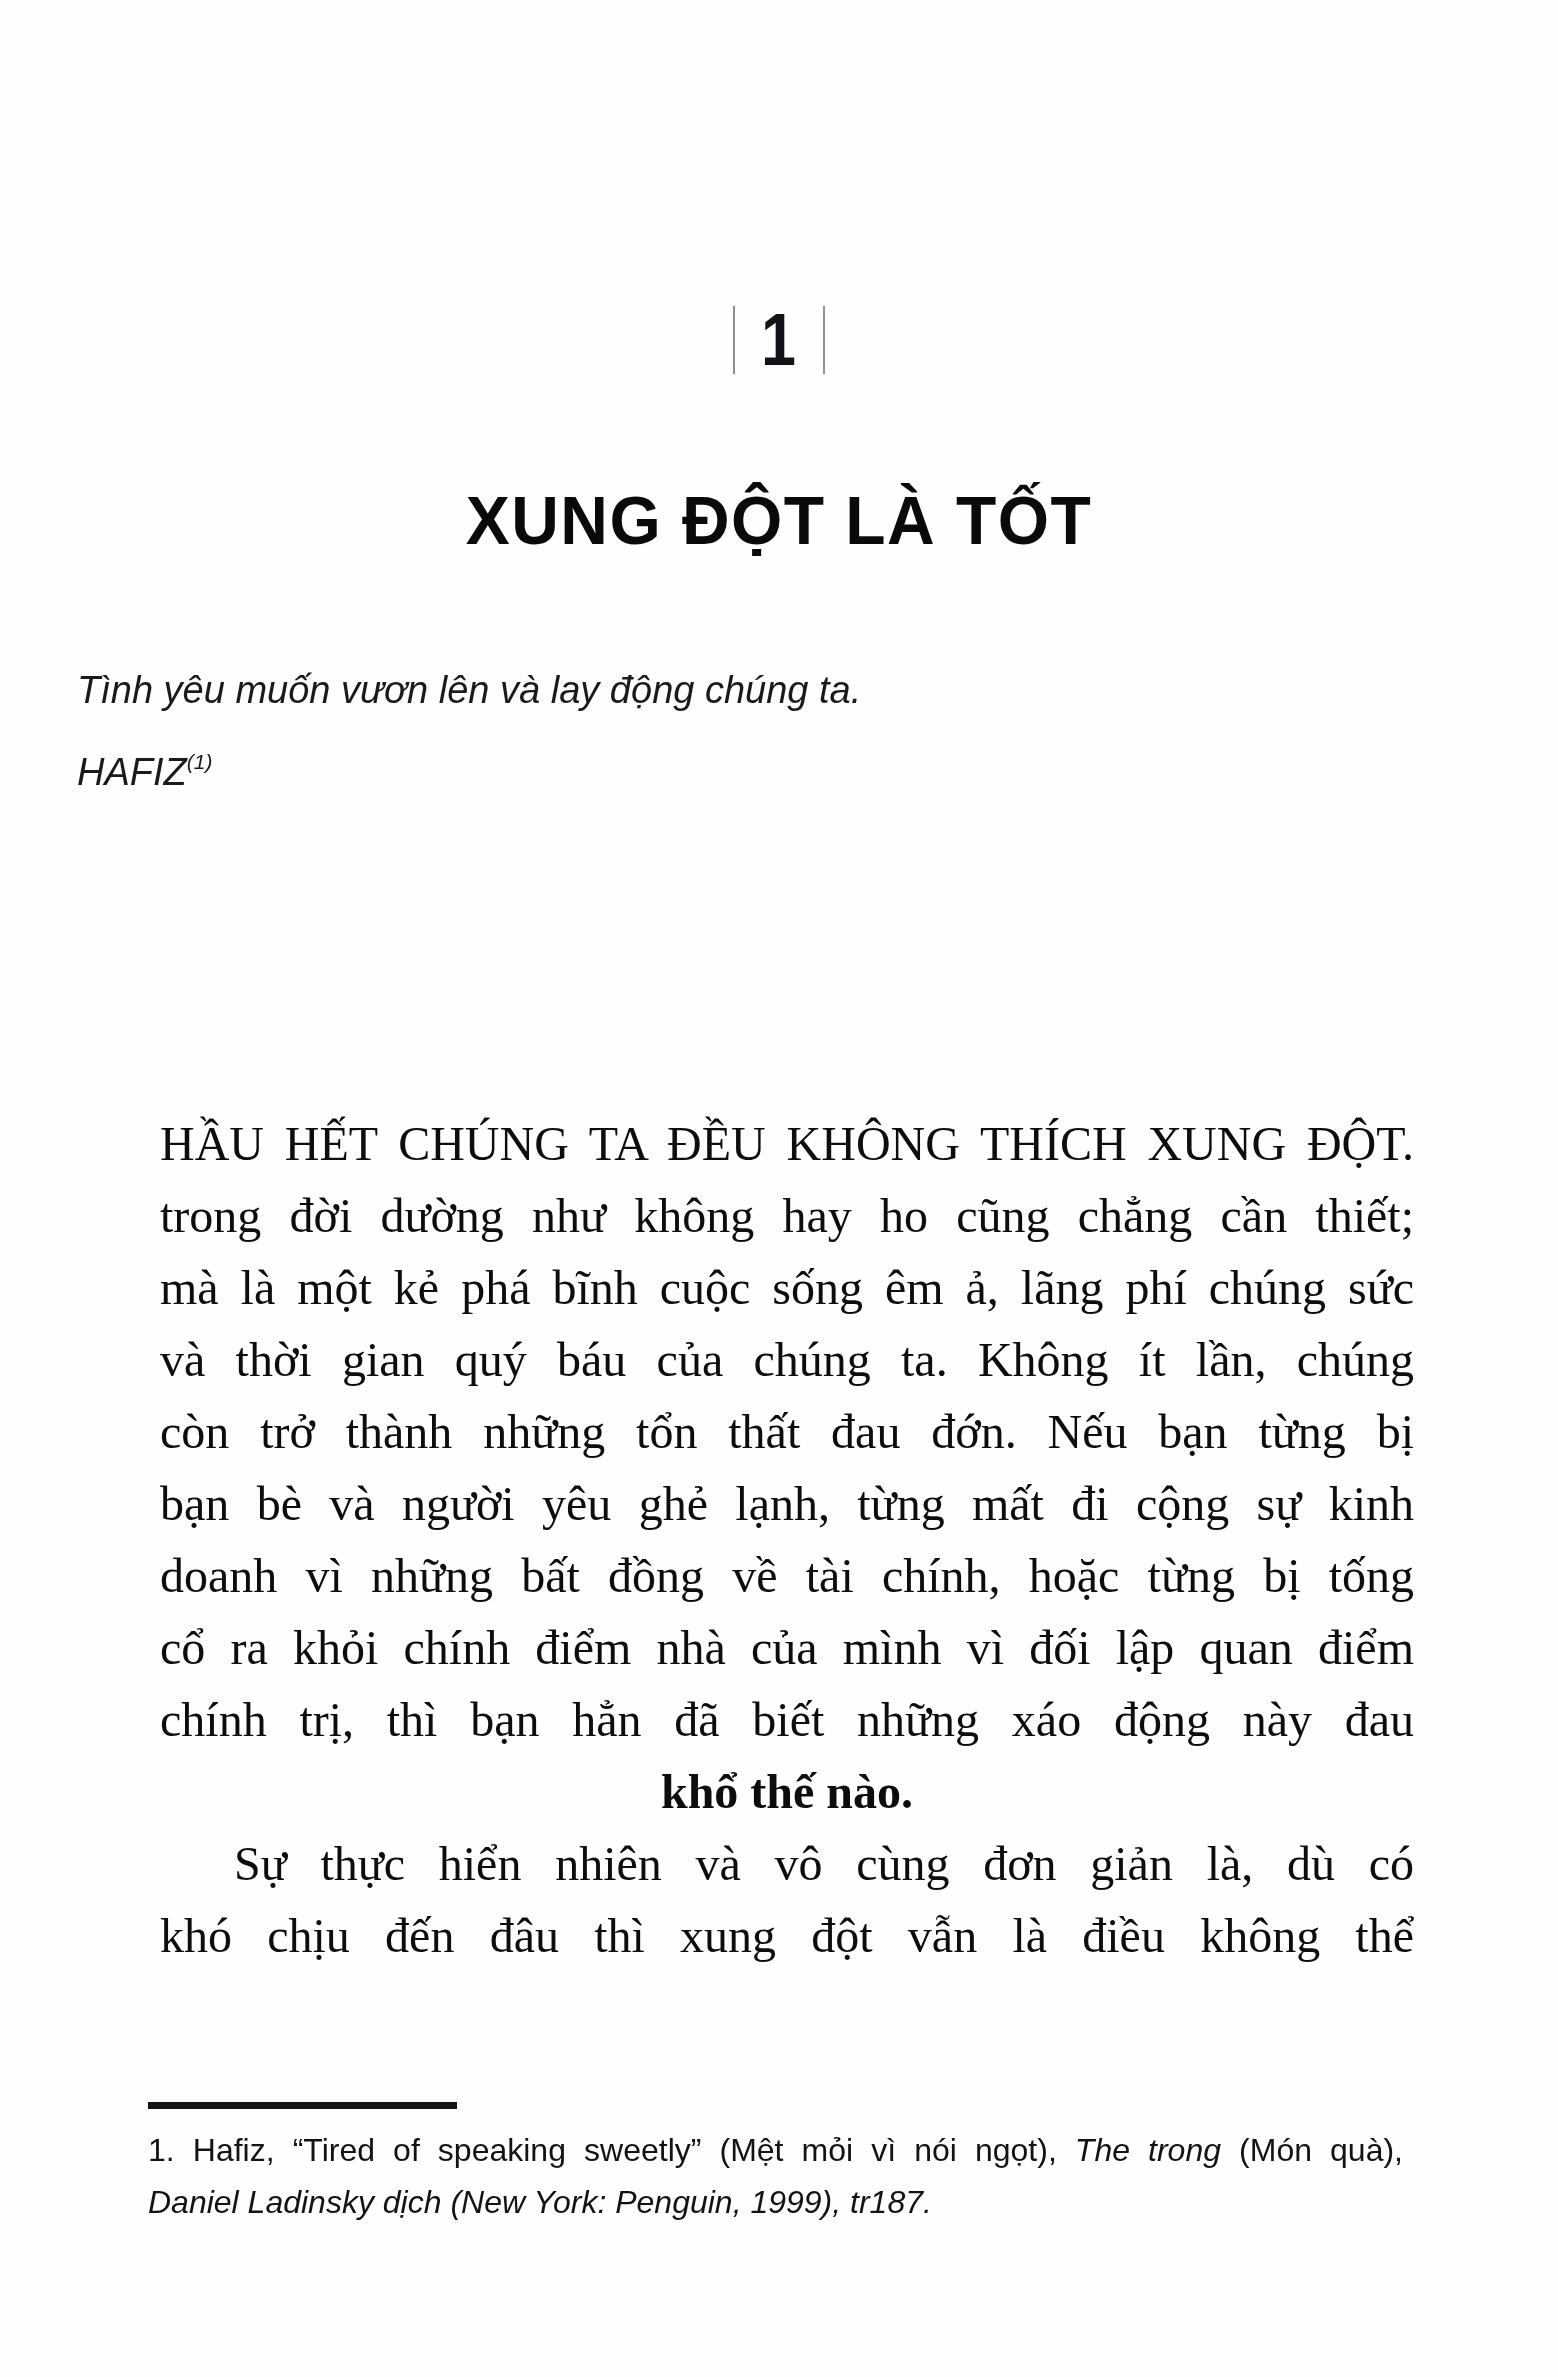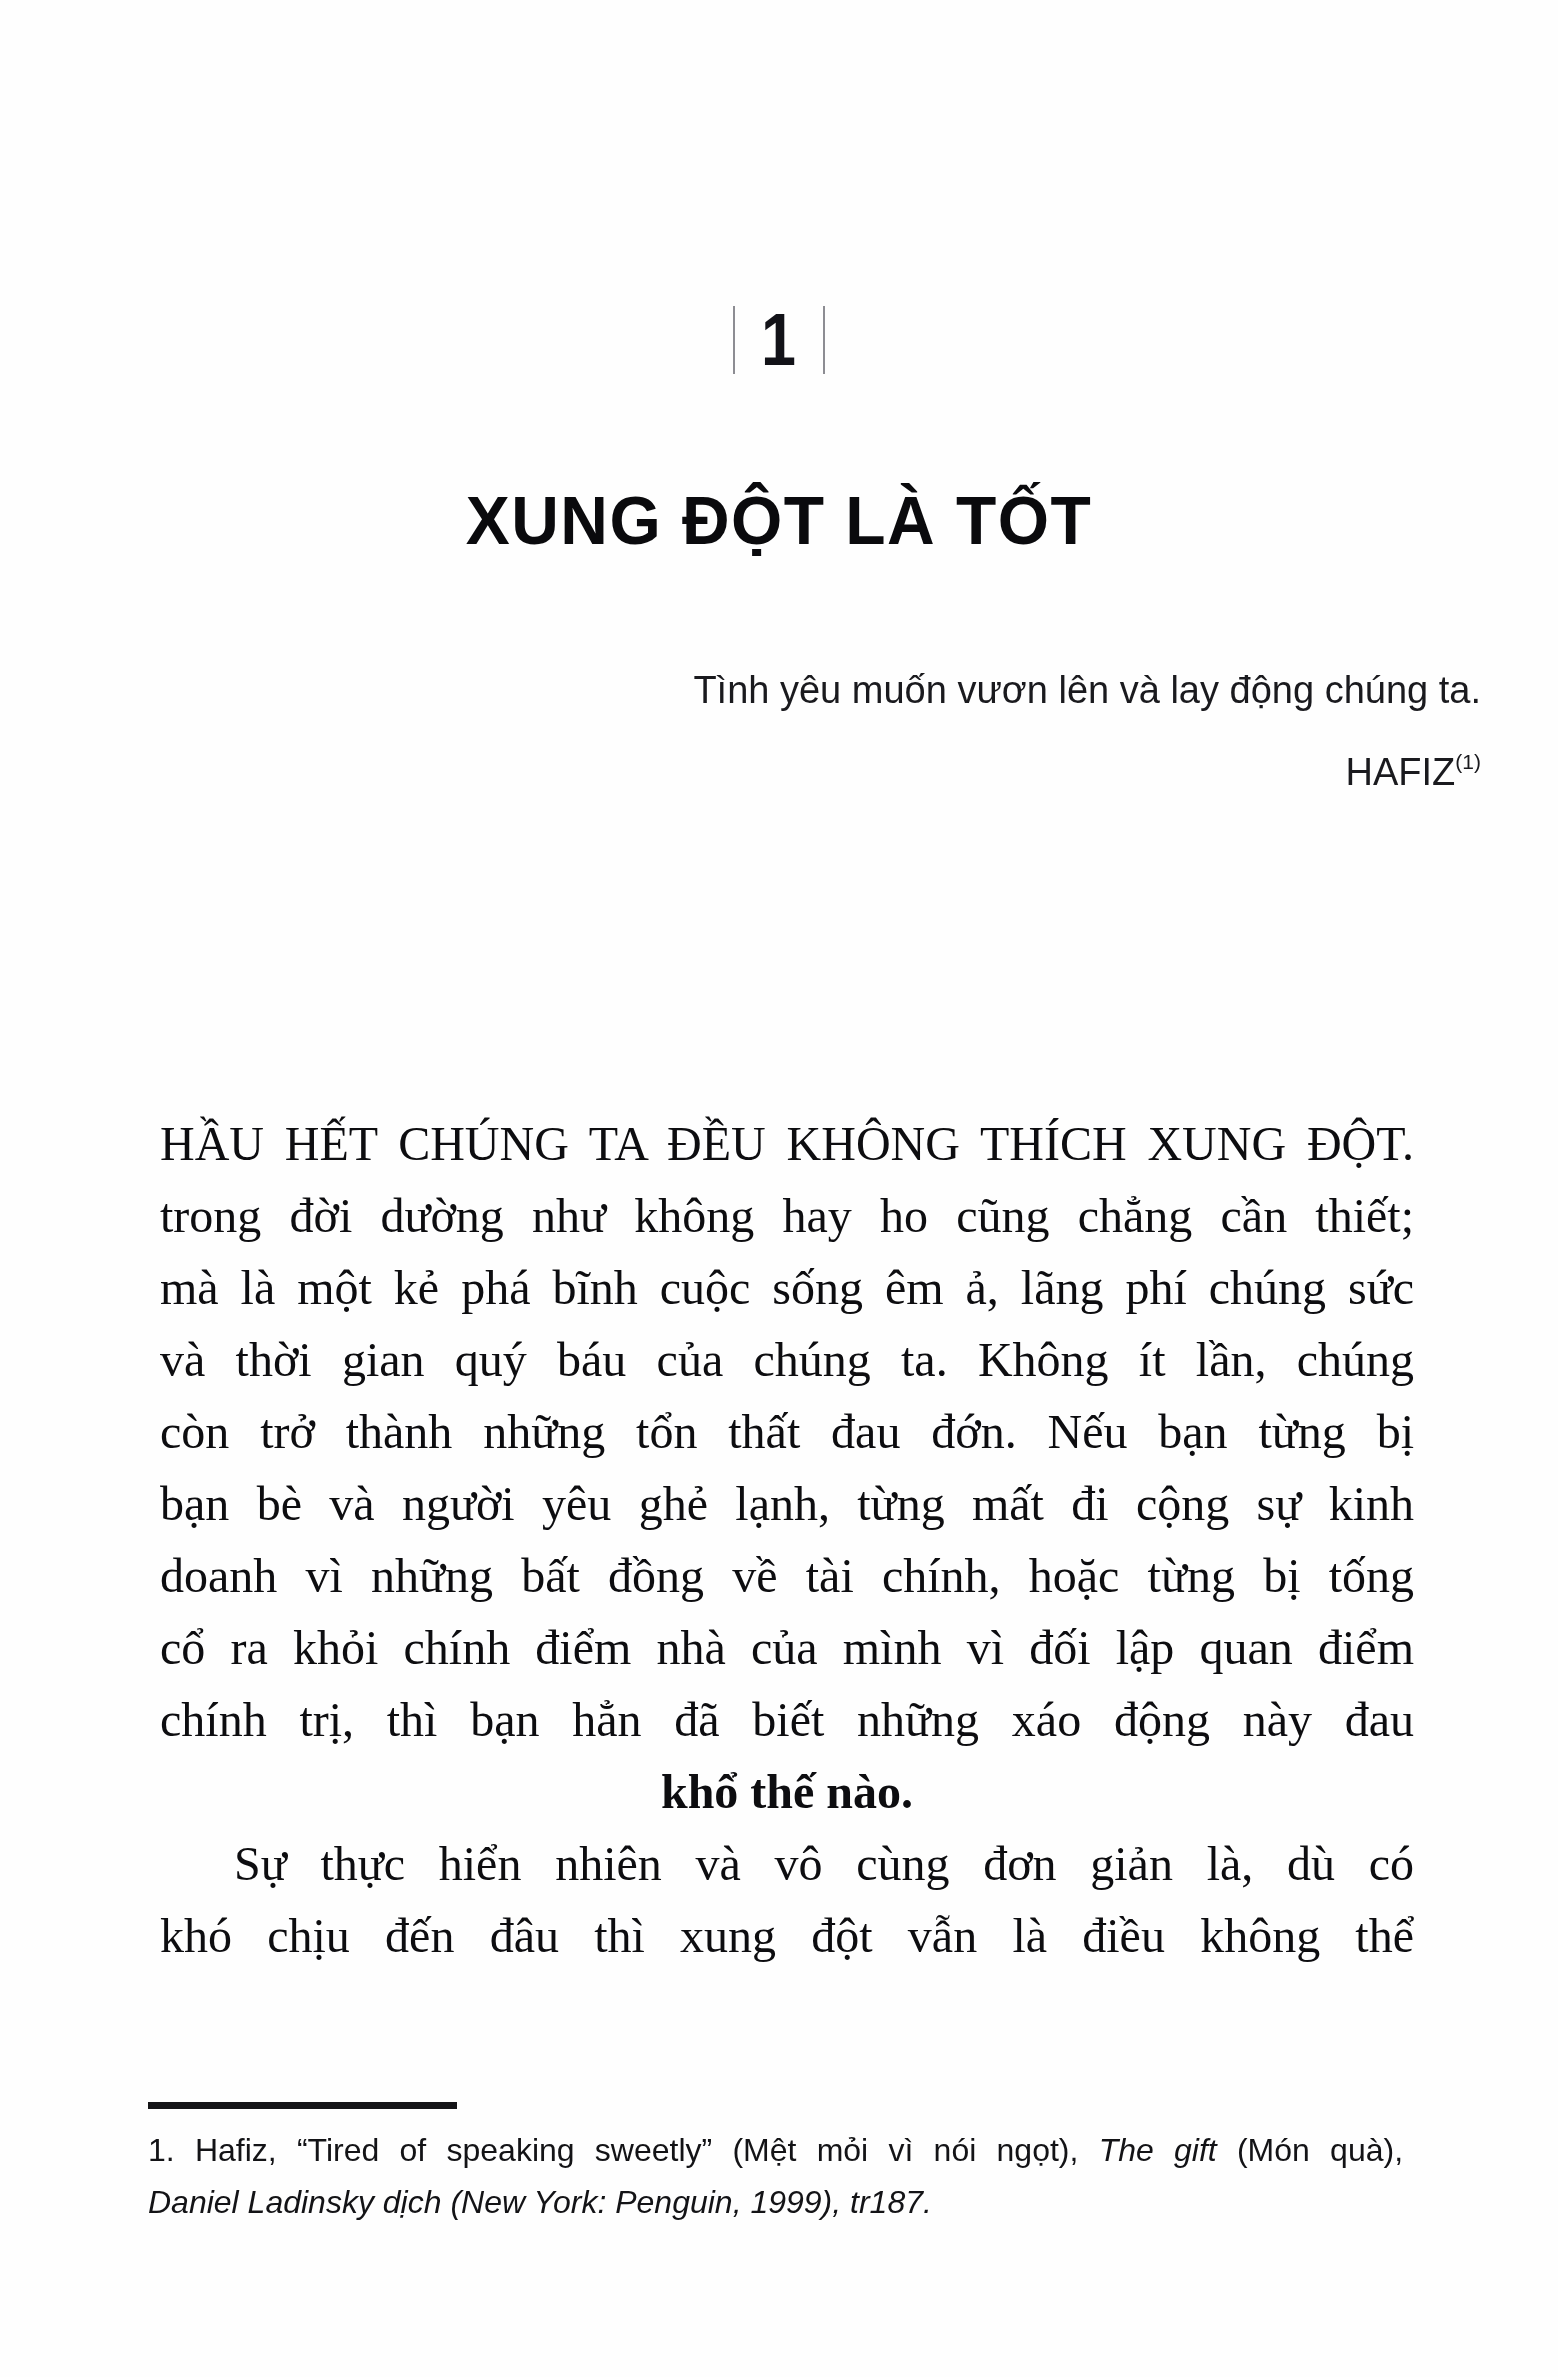--- a/index.html
+++ b/index.html
@@ -48,22 +48,23 @@
     font-size: 68px;
     letter-spacing: 1.5px;
     color: #0a0a0d;
     transform: scaleX(0.97);
   }
 
   
   .epigraph {
     position: absolute;
     top: 654px; left: 77px; right: 77px;
-    text-align: right;
+    text-align: left;
     font-family: "Liberation Sans", sans-serif;
+    font-style: italic;
     font-size: 38px;
     line-height: 72px;
     color: #1a1a1e;
   }
   .epigraph-sup {
     font-size: 21px;
     vertical-align: 15.5px;
     letter-spacing: 0;
   }
 
@@ -130,18 +131,18 @@
     <div class="jline">cổ ra khỏi chính điểm nhà của mình vì đối lập quan điểm</div>
     <div class="jline">chính trị, thì bạn hẳn đã biết những xáo động này đau</div>
     <div class="short-line">khổ thế nào.</div>
     <div class="jline indent-line">Sự thực hiển nhiên và vô cùng đơn giản là, dù có</div>
     <div class="jline">khó chịu đến đâu thì xung đột vẫn là điều không thể</div>
   </div>
 
   <div class="footnote-rule"></div>
 
   <div class="footnote">
-    <div class="fn-line-1"><span>1. Hafiz, “Tired of speaking sweetly” (Mệt mỏi vì nói ngọt), </span><span class="fn-italic">The gift</span><span> (Món quà),</span></div>
+    <div class="fn-line-1"><span>1. Hafiz, “Tired of speaking sweetly” (Mệt mỏi vì nói ngọt), </span><span class="fn-italic">The trong</span><span> (Món quà),</span></div>
     <div class="fn-line-2">Daniel Ladinsky dịch (New York: Penguin, 1999), tr187.</div>
   </div>
 
 </div>
 
 
 </body></html>

